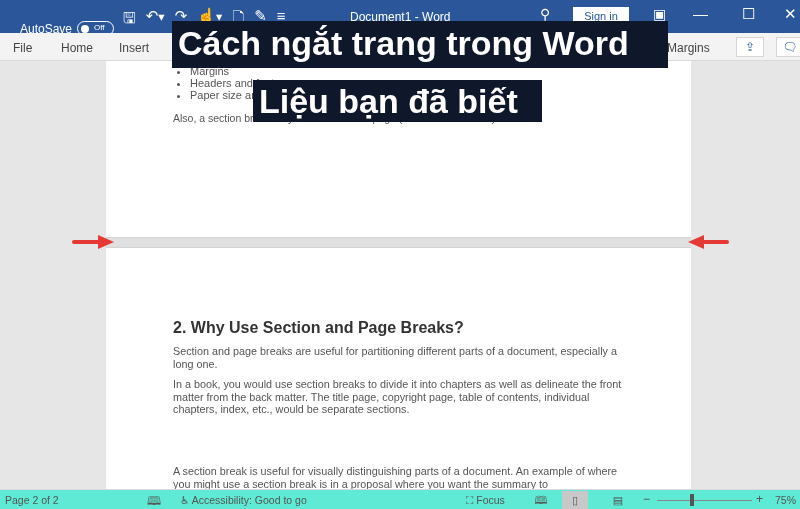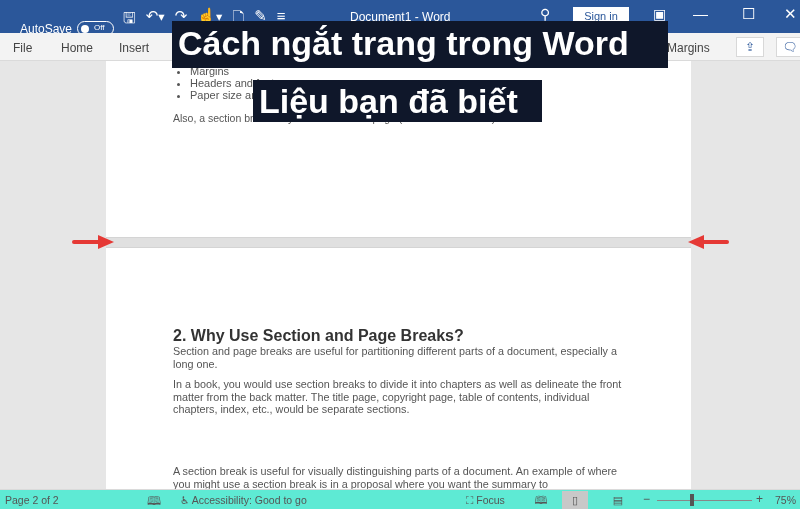--- a/index.html
+++ b/index.html
@@ -27,21 +27,21 @@
   
   .docarea { position: absolute; top: 61px; left: 0; width: 800px; height: 428px; background: #e6e6e6; overflow: hidden; }
   .page { position: absolute; left: 106px; width: 585px; background: #fff; }
   .page1 { top: -10px; height: 246px; }
   .page2 { top: 187px; height: 260px; }
   .gap-bar { position: absolute; left: 106px; top: 176px; width: 585px; height: 11px; background: #e0e0e0; border-top: 1px solid #d4d4d4; border-bottom: 1px solid #d4d4d4; }
   .bullets { position: absolute; left: 70px; top: 14px; list-style: disc; padding-left: 14px; }
   .bullets li { font-size: 11px; line-height: 12px; color: #555; }
   .p1-para { position: absolute; left: 67px; top: 61px; font-size: 10.5px; color: #555; }
 
-  .h2 { position: absolute; left: 67px; top: 71px; font-size: 16px; font-weight: bold; color: #333; margin-top: 8px; }
+  .h2 { position: absolute; left: 67px; top: 71px; font-size: 16px; font-weight: bold; color: #333; }
   .para { position: absolute; left: 67px; width: 450px; font-size: 10.8px; line-height: 12.5px; color: #555; }
 
   .arrow { position: absolute; }
 
   
   .banner { position: absolute; background: #0f172a; color: #fff; font-weight: bold; white-space: nowrap; }
   .banner1 { left: 172px; top: 21px; width: 496px; height: 47px; font-size: 34px; line-height: 44px; padding-left: 6px; }
   .banner2 { left: 253px; top: 80px; width: 289px; height: 42px; font-size: 34px; line-height: 42px; padding-left: 6px; }
 
   

